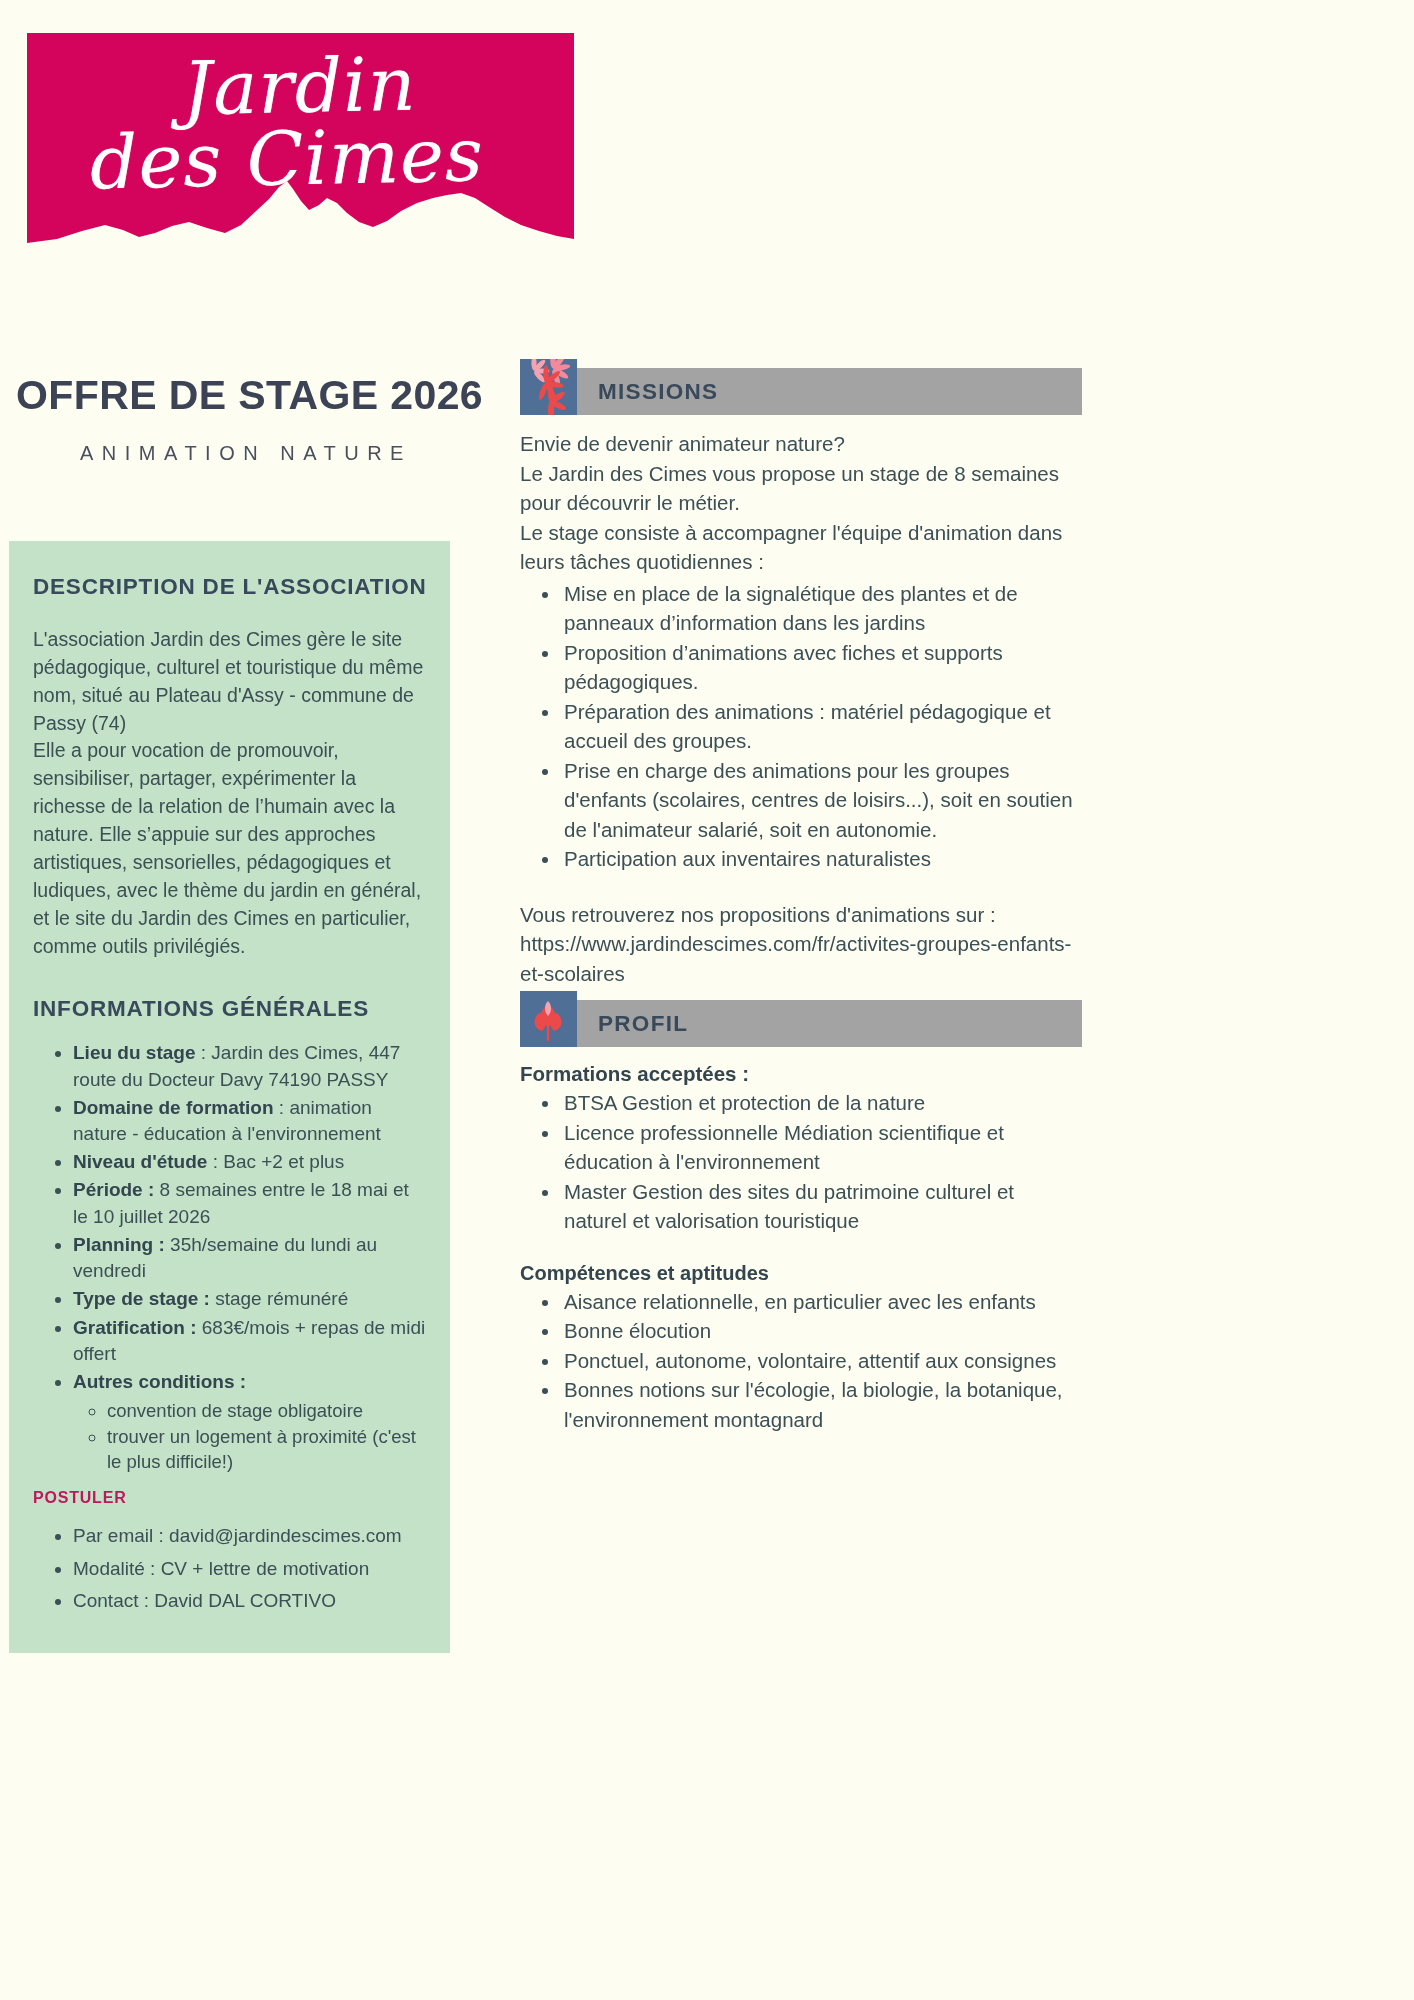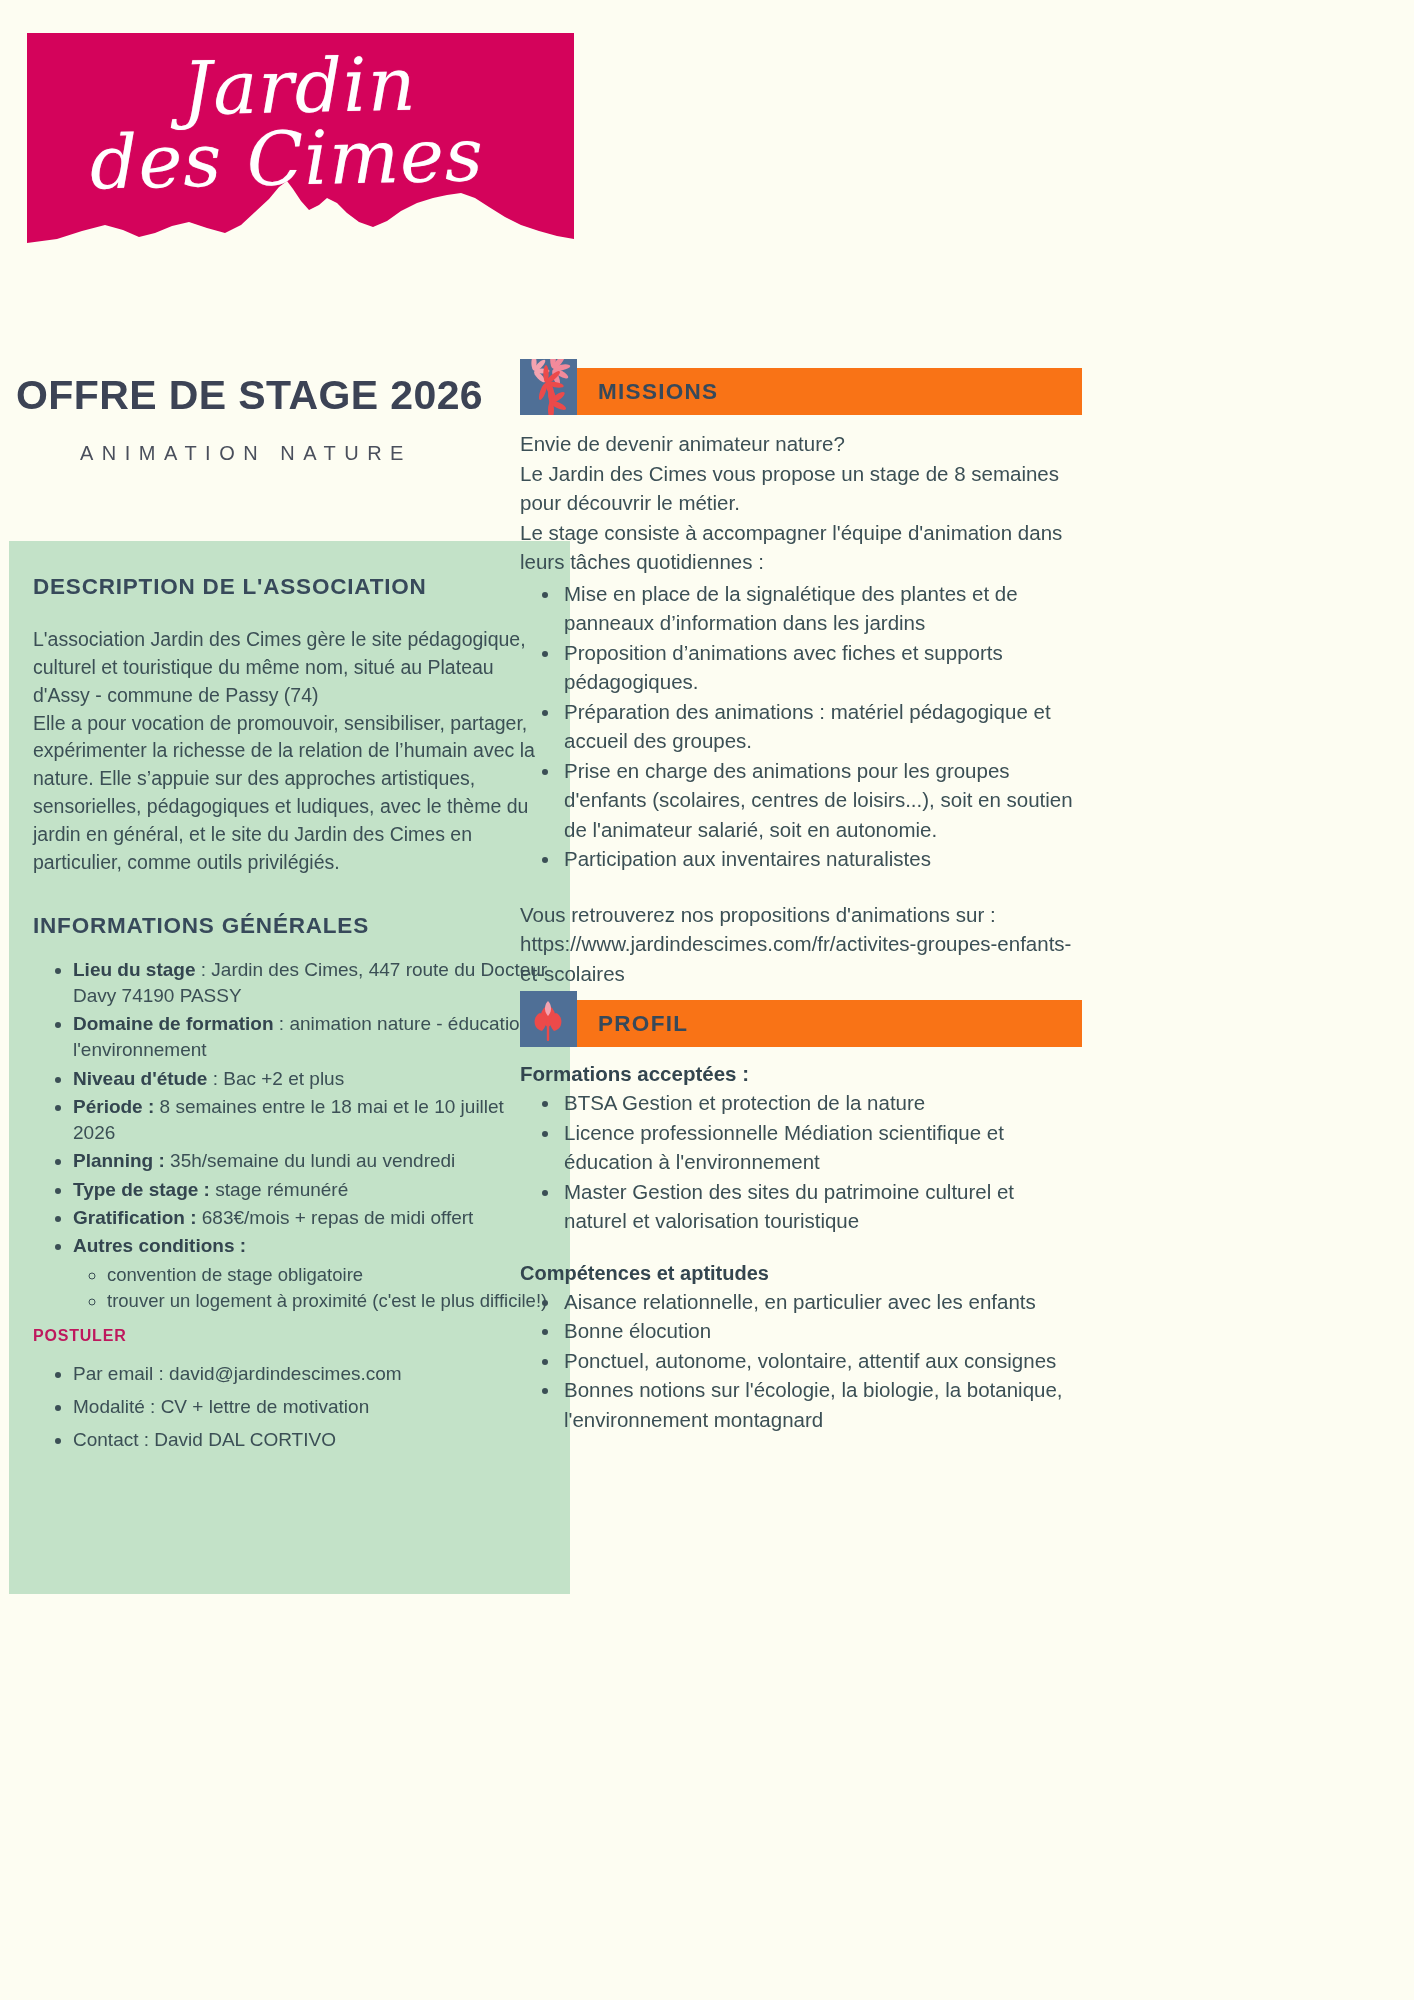--- a/index.html
+++ b/index.html
@@ -72,21 +72,21 @@
     letter-spacing: 8.5px;
     text-align: center;
     padding-right: 18px;
     font-weight: 300;
   }
 
   .green-panel {
     margin-top: 76px;
     background: #c3e2c8;
     padding: 30px 22px 34px 24px;
-    width: 561px;
+    width: 441px;
     min-height: 1053px;
   }
   .gp-h1 {
     font-size: 22.5px;
     font-weight: bold;
     color: #37495a;
     letter-spacing: 0.8px;
     line-height: 1.46;
   }
   .gp-para {
@@ -139,21 +139,21 @@
   .right-col {
     position: absolute;
     left: 520px;
     top: 368px;
     width: 562px;
   }
   .band {
     display: flex;
     align-items: stretch;
     height: 47px;
-    background: #f97316;
+    background: #a3a3a3;
   }
   .band-icon {
     width: 57px;
     flex: 0 0 57px;
     background: #4f6f96;
     position: relative;
     overflow: hidden;
     margin-top: -9px;
     height: 56px;
   }

